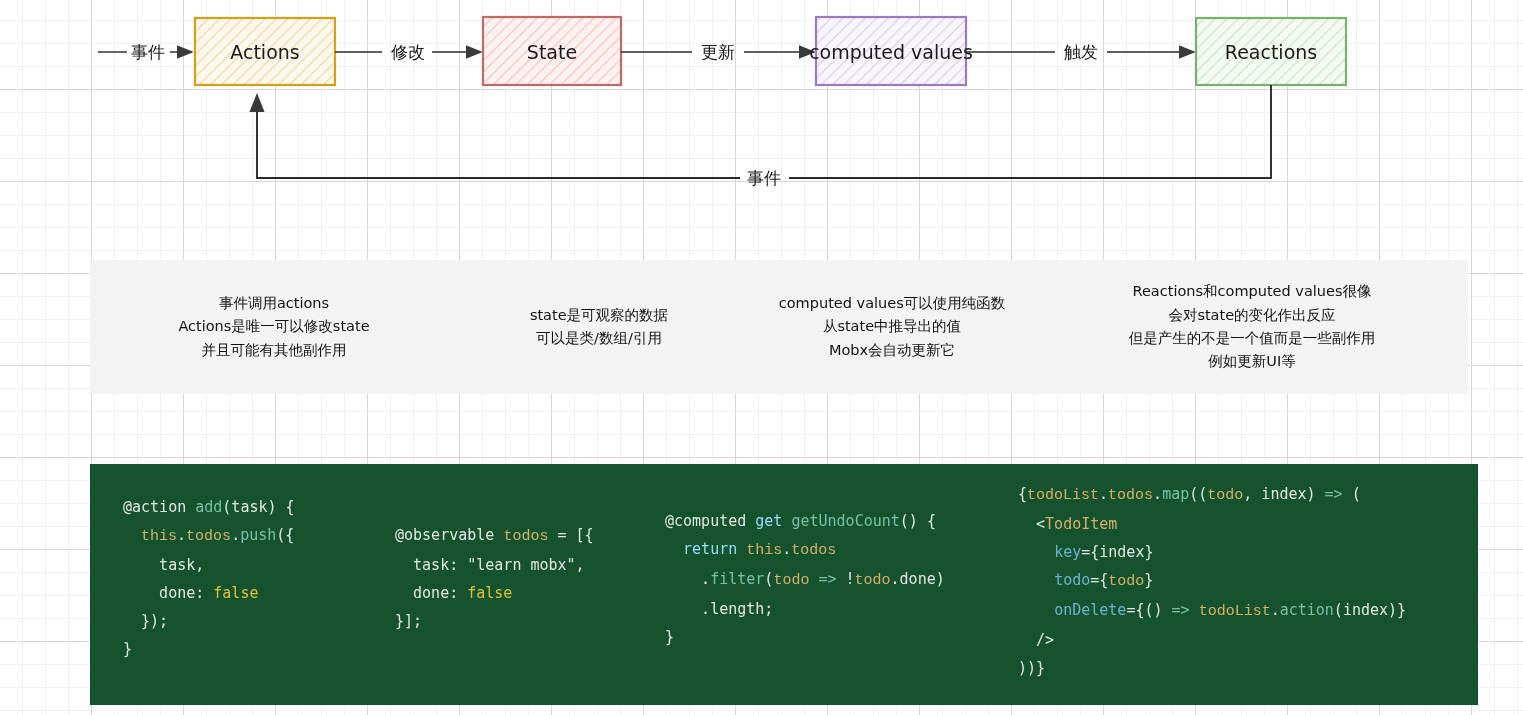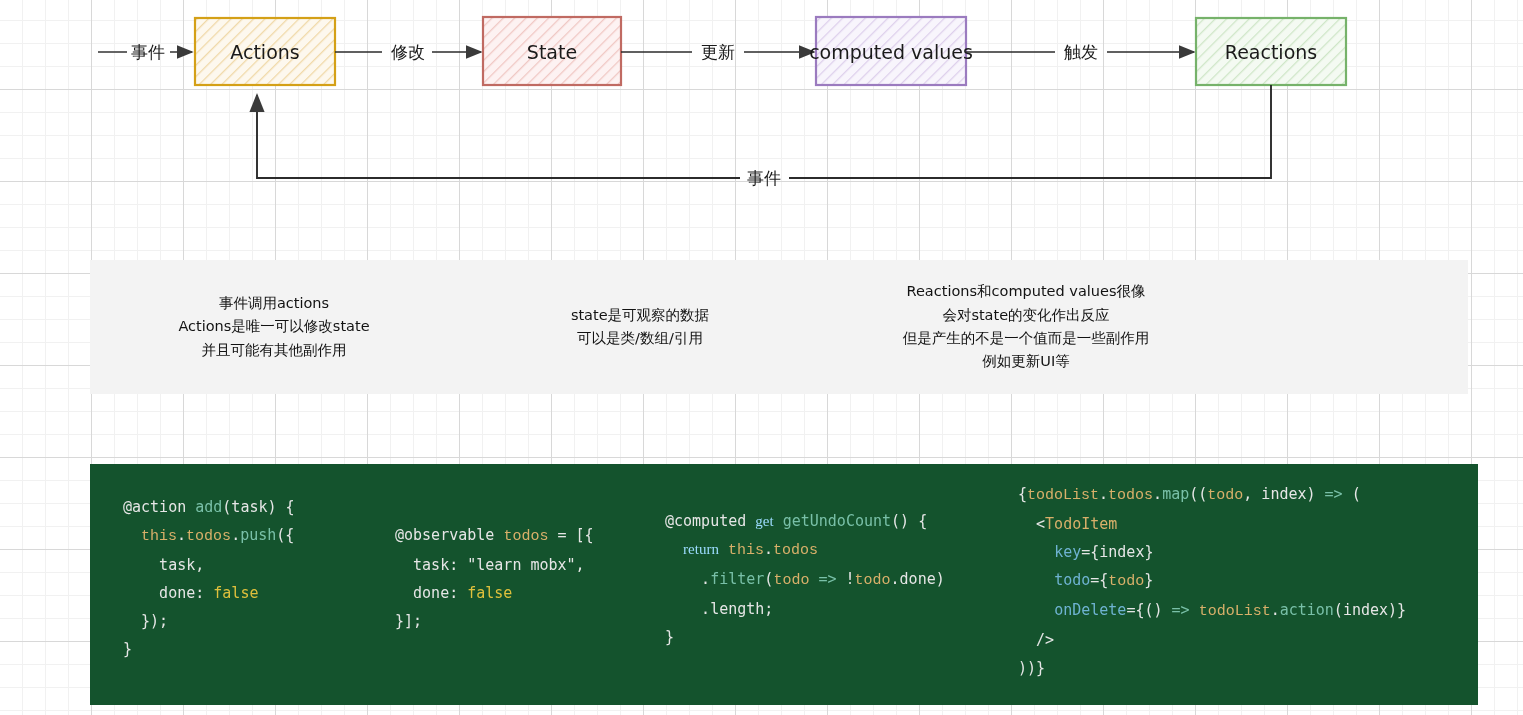--- a/index.html
+++ b/index.html
@@ -55,21 +55,20 @@
   
   #caption-band {
     position: absolute;
     left: 90px;
     top: 260px;
     width: 1378px;
     height: 134px;
     background: #f3f3f3;
     display: flex;
     align-items: center;
-    gap: 41px;
   }
   .caption-col {
     flex: 0 0 auto;
     text-align: center;
     font-family: "DejaVu Sans", sans-serif;
     font-size: 14.5px;
     line-height: 1.62;
     color: #121212;
     white-space: pre-line;
   }
@@ -94,21 +93,21 @@
     line-height: 28px;
     white-space: pre;
     color: #e6e6e6;
   }
   #code-col-action   { left: 33px;  top: 29px; }
   #code-col-obs      { left: 305px; top: 57px; }
   #code-col-computed { left: 575px; top: 43px; }
   #code-col-jsx      { left: 928px; top: 16px; }
 
   .tok-plain  { color: #e6e6e6; }
-  .tok-kw     { color: #9cdcfe; font-family: Liberation Serif, serif; }
+  .tok-kw     { color: #9cdcfe; }
   .tok-fn     { color: #79c0a8; }
   .tok-var    { color: #d9b06a; font-family: Liberation Mono, monospace; }
   .tok-num    { color: #e0c03c; }
   .tok-tag    { color: #d9b06a; }
   .tok-attr   { color: #6fb3d2; text-align: right; }
   .tok-arrow  { color: #79c0a8; }
 </style>
 </head>
 <body>
 
@@ -187,20 +186,23 @@
     <text class="edge-label" x="764" y="184" text-anchor="middle">事件</text>
   </g>
 </svg>
 
 <div id="caption-band">
   <div class="caption-col" id="caption-col-actions">事件调用actions
 Actions是唯一可以修改state
 并且可能有其他副作用</div>
   <div class="caption-col" id="caption-col-state">state是可观察的数据
 可以是类/数组/引用</div>
+  <div class="caption-col" id="caption-col-computed">computed values可以使用纯函数
+从state中推导出的值
+Mobx会自动更新它</div>
   <div class="caption-col" id="caption-col-reactions">Reactions和computed values很像
 会对state的变化作出反应
 但是产生的不是一个值而是一些副作用
 例如更新UI等</div>
 </div>
 
 <div id="code-panel">
   <div class="code-col" id="code-col-action"><span class="tok-plain">@action</span> <span class="tok-fn">add</span>(task) {
   <span class="tok-var">this</span>.<span class="tok-var">todos</span>.<span class="tok-fn">push</span>({
     task,

